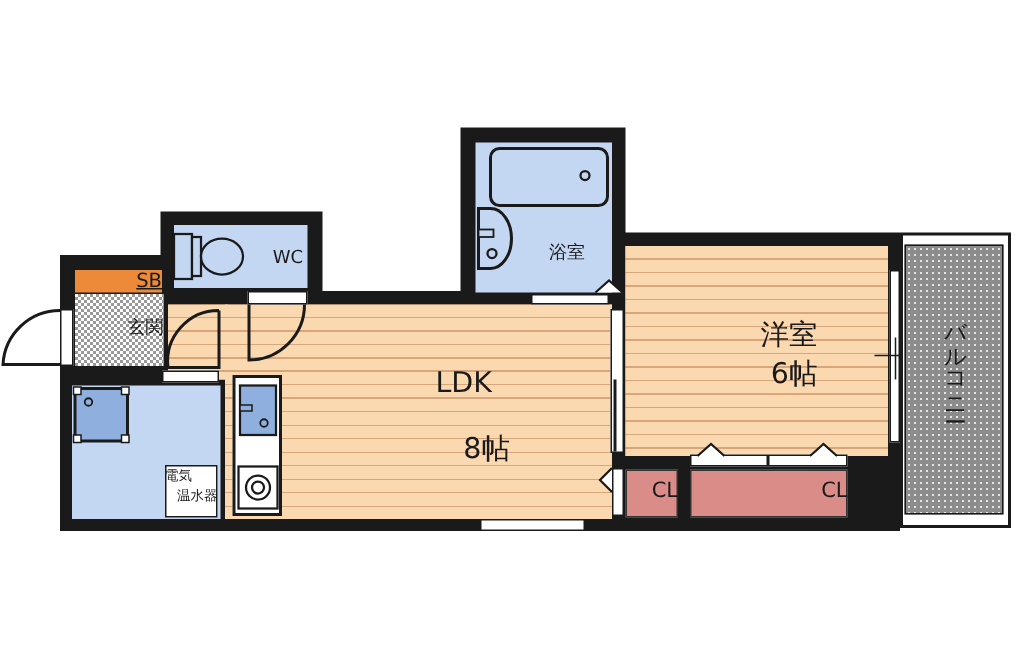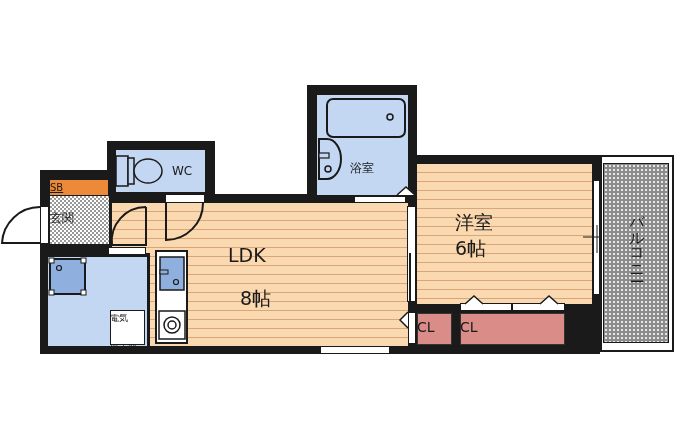--- a/index.html
+++ b/index.html
@@ -10,21 +10,21 @@
   .wet{background:#c3d6f2;}
   .checker{background-color:#fff;background-image:
     linear-gradient(45deg,#999 25%,transparent 25%),
     linear-gradient(-45deg,#999 25%,transparent 25%),
     linear-gradient(45deg,transparent 75%,#999 75%),
     linear-gradient(-45deg,transparent 75%,#999 75%);
     background-size:4px 4px;background-position:0 0,0 2px,2px -2px,-2px 0;}
   .balc{background-color:#8c8c8c;background-image:radial-gradient(#e6e6e6 0.8px,transparent 1px);background-size:4px 4px;}
   .cl{background:#d98c88;border:1px solid #333;}
   .sb{background:#ec8a3a;}
-  .lbl{color:#1a1a1a;text-align:left;white-space:nowrap;}
+  .lbl{color:#1a1a1a;text-align:right;white-space:nowrap;}
   .win{background:#ffffff;border:1px solid #1a1a1a;}
   svg{position:absolute;overflow:visible;}
 </style>
 </head>
 <body>
 
 <div class="abs wall" style="left:40px;top:170px;width:110px;height:184px;"></div>
 <div class="abs wall" style="left:148px;top:194px;width:452px;height:160px;"></div>
 <div class="abs wall" style="left:107px;top:141px;width:108px;height:60px;"></div>
 <div class="abs wall" style="left:307px;top:85px;width:110px;height:118px;"></div>
@@ -36,21 +36,21 @@
 
 <div class="abs floor" style="left:417px;top:164px;width:175px;height:140px;"></div>
 
 <div class="abs wet" style="left:116px;top:150px;width:89px;height:42px;"></div>
 <div class="abs wet" style="left:317px;top:95px;width:91px;height:100px;"></div>
 <div class="abs wet" style="left:48px;top:257px;width:99px;height:89px;"></div>
 
 <div class="abs checker" style="left:50px;top:196px;width:59px;height:48px;"></div>
 
 <div class="abs sb" style="left:50px;top:180px;width:58px;height:15px;"></div>
-<div class="abs lbl" style="left:50px;top:180px;width:58px;height:15px;font-size:10px;line-height:15px;text-decoration:underline;">SB</div>
+<div class="abs lbl" style="left:50px;top:180px;width:58px;height:15px;font-size:13px;line-height:15px;text-decoration:underline;">SB</div>
 
 <div class="abs lbl" style="left:50px;top:210px;width:59px;font-size:12px;line-height:16px;">玄関</div>
 
 <svg style="left:0;top:205px;width:42px;height:40px;">
   <path d="M40 2 A38 38 0 0 0 2 38 L40 38" fill="#fff" stroke="#1a1a1a" stroke-width="2"></path>
 </svg>
 <div class="abs win" style="left:40px;top:206px;width:9px;height:38px;"></div>
 
 <svg style="left:116px;top:152px;width:60px;height:38px;">
   <rect x="0" y="4" width="12" height="30" fill="#c3d6f2" stroke="#1a1a1a" stroke-width="1.5"></rect>
@@ -83,21 +83,21 @@
 <svg style="left:48px;top:257px;width:40px;height:40px;">
   <rect x="2" y="2" width="35" height="35" fill="#8fb0de" stroke="#1a1a1a" stroke-width="2"></rect>
   <rect x="1" y="1" width="5" height="5" fill="#fff" stroke="#1a1a1a" stroke-width="1"></rect>
   <rect x="33" y="1" width="5" height="5" fill="#fff" stroke="#1a1a1a" stroke-width="1"></rect>
   <rect x="1" y="33" width="5" height="5" fill="#fff" stroke="#1a1a1a" stroke-width="1"></rect>
   <rect x="33" y="33" width="5" height="5" fill="#fff" stroke="#1a1a1a" stroke-width="1"></rect>
   <circle cx="11" cy="11" r="2.5" fill="none" stroke="#1a1a1a" stroke-width="1.2"></circle>
 </svg>
 <div class="abs" style="left:110px;top:310px;width:35px;height:35px;background:#fff;border:1px solid #1a1a1a;"></div>
 <div class="abs lbl" style="left:110px;top:313px;width:14px;font-size:9px;line-height:11px;">電気</div>
-<div class="abs lbl" style="left:110px;top:344px;width:35px;font-size:9px;line-height:11px;">温水器</div>
+<div class="abs lbl" style="left:110px;top:326px;width:35px;font-size:9px;line-height:11px;">温水器</div>
 
 <div class="abs" style="left:155px;top:250px;width:33px;height:94px;background:#fff;border:2px solid #1a1a1a;"></div>
 <svg style="left:159px;top:256px;width:26px;height:36px;">
   <rect x="1" y="1" width="24" height="33" fill="#8fb0de" stroke="#1a1a1a" stroke-width="1.5"></rect>
   <rect x="1" y="14" width="8" height="4" fill="#8fb0de" stroke="#1a1a1a" stroke-width="1"></rect>
   <circle cx="17" cy="26" r="2.5" fill="none" stroke="#1a1a1a" stroke-width="1.2"></circle>
 </svg>
 <svg style="left:158px;top:310px;width:28px;height:30px;">
   <rect x="1" y="1" width="26" height="28" fill="#fff" stroke="#1a1a1a" stroke-width="1.5"></rect>
   <circle cx="14" cy="15" r="8" fill="none" stroke="#1a1a1a" stroke-width="1.5"></circle>

